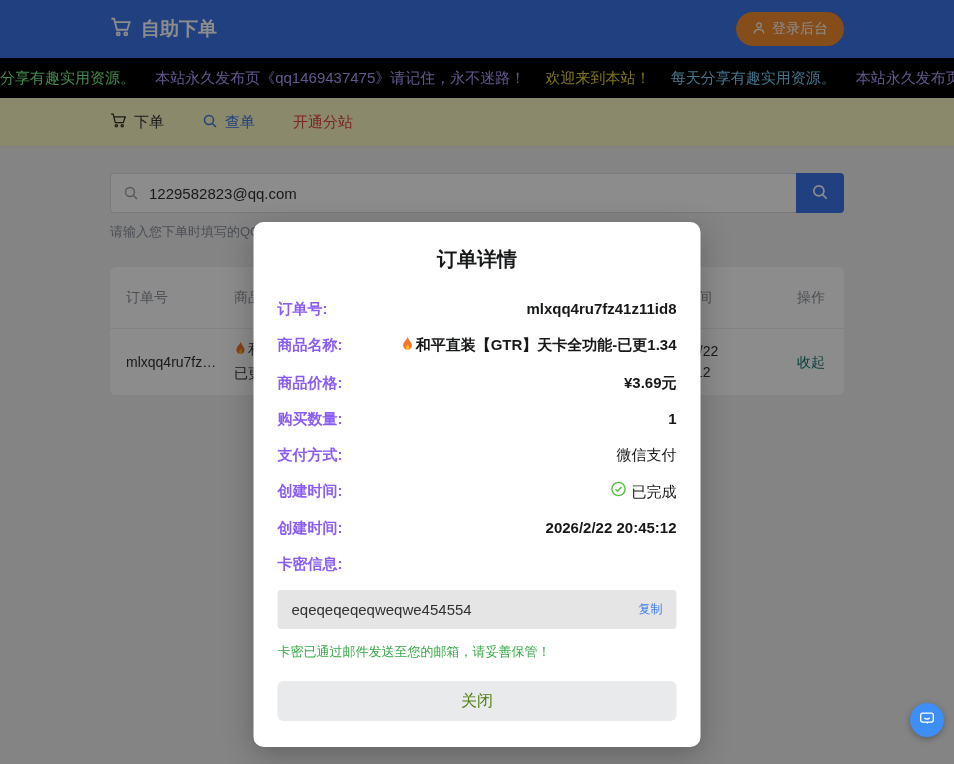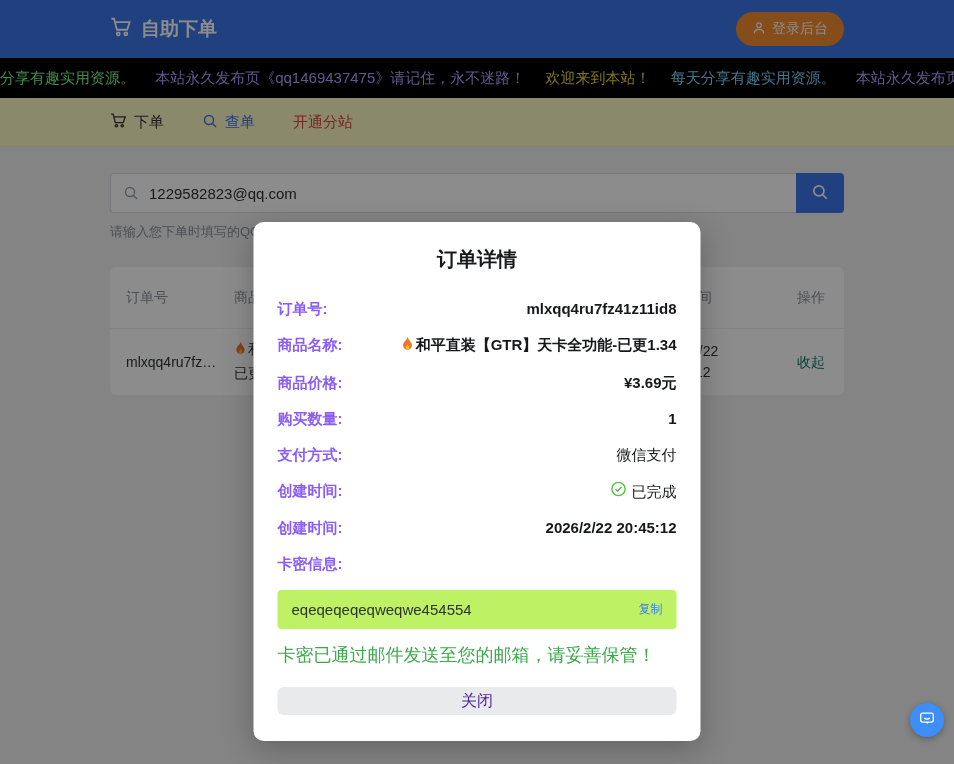--- a/index.html
+++ b/index.html
@@ -63,27 +63,27 @@
     width:447px; background:#fff; border-radius:10px; z-index:20; padding:24px 24px 26px;
     box-shadow:0 8px 30px rgba(0,0,0,0.25);margin-top:44px; }
   .m-title { text-align:center; font-size:20px; font-weight:bold; color:#17181a;
     margin-bottom:26px; }
   .m-row { display:flex; align-items:flex-start; margin-bottom:16px; font-size:15px;
     line-height:20px; }
   .m-label { color:#8b5cf6; white-space:nowrap;font-weight:bold; }
   .m-value { flex:1; text-align:right; color:#17181a; }
   .m-row.b .m-value { font-weight:bold; }
   .m-status { display:inline-flex; align-items:flex-end; gap:5px; }
-  .code-box { margin-top:4px; background:#bef264; border-radius:4px; padding:11px 14px;
+  .code-box { margin-top:4px; background:#e5e5e5; border-radius:4px; padding:11px 14px;
     display:flex; align-items:center; justify-content:space-between; font-size:15px;
     color:#303133; }
   .copy-link { color:#3d7bf5; cursor:pointer; font-size:12px; }
-  .m-note { margin-top:14px; font-size:18px; color:#3aa94a; }
-  .close-btn { margin-top:20px; width:100%; height:28px; background:#e9eaec; border:none;
-    border-radius:6px; font-size:16px; color:#4c1d95; cursor:pointer; font-family:inherit; }
+  .m-note { margin-top:14px; font-size:13px; color:#3aa94a; }
+  .close-btn { margin-top:20px; width:100%; height:40px; background:#e9eaec; border:none;
+    border-radius:6px; font-size:16px; color:#4d7c0f; cursor:pointer; font-family:inherit; }
 
   
   .chat-fab { position:absolute; right:10px; top:703px; width:34px; height:34px;
     border-radius:50%; background:#3e8ef7; z-index:30; display:flex; align-items:center;
     justify-content:center; cursor:pointer; box-shadow:0 2px 6px rgba(0,0,0,0.3); }
 </style>
 </head>
 <body>
 
 <div class="page">

